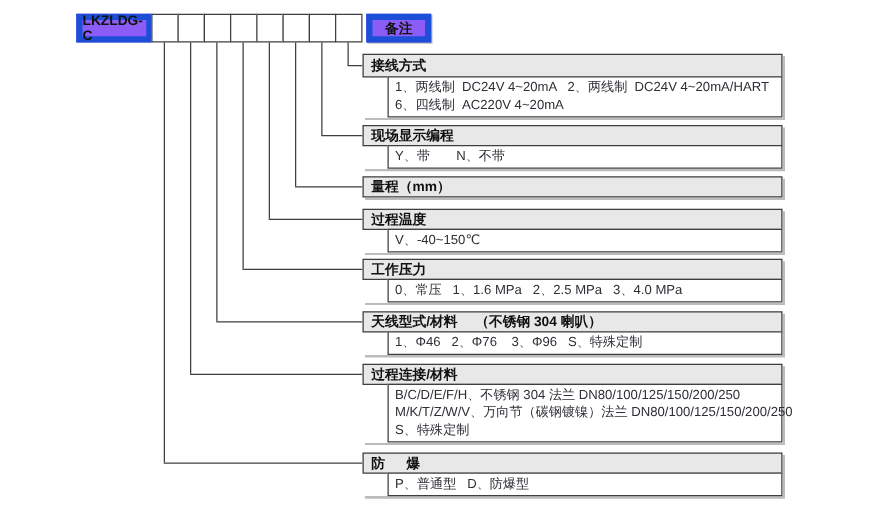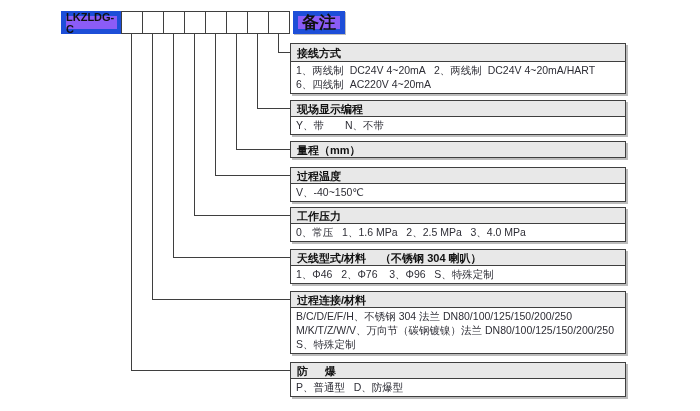--- a/index.html
+++ b/index.html
@@ -7,30 +7,30 @@
     position:relative;width:700px;height:411px;background:#ffffff;overflow:hidden;
     font-family:"Liberation Sans","DejaVu Sans",sans-serif;
     -webkit-font-smoothing:antialiased;
   }
   .box{box-sizing:border-box;position:absolute;border:5px solid #1d4ed8;background:#8b5cf6;}
   #model-label{left:61px;top:11px;width:61px;height:23px;font-size:11px;font-weight:bold;
     color:#111;display:flex;align-items:center;justify-content:center;letter-spacing:0;}
   #cells-row{position:absolute;left:121px;top:11px;display:flex;}
   .cell{box-sizing:border-box;width:22px;height:23px;border:1px solid #3f3f3f;background:#fff;margin-left:-1px;}
   .cell:first-child{margin-left:0;}
-  #remark-box{left:293px;top:11px;width:52px;height:23px;font-size:17px;font-weight:bold;color:#111;
+  #remark-box{left:293px;top:11px;width:52px;height:23px;font-size:11px;font-weight:bold;color:#111;
     display:flex;align-items:center;justify-content:center;box-shadow:1px 1px 0 #bdbdbd;}
   .vline,.hline{position:absolute;background:#3f3f3f;}
   .vline{width:1px;}
   .hline{height:1px;}
   .sec{position:absolute;left:290px;width:336px;box-shadow:2px 2px 0 #bcbcbc;}
   .sec-header{box-sizing:border-box;border:1px solid #3f3f3f;background:#e8e8e8;height:17px;
     line-height:15px;font-size:11px;font-weight:bold;color:#111;padding:1px 22px 0 6px;white-space:pre;}
   .sec-body{box-sizing:border-box;border:1px solid #3f3f3f;background:#fff;margin-top:-1px;
-    padding:1px 5px 2px 5px;font-size:10.5px;line-height:14px;color:#2e2e36;}
+    padding:1px 5px 2px 5px;font-size:10.5px;line-height:14px;color:#2e2e36;margin-left:20px;}
   .sec-body div{white-space:pre;}
   .s1{top:43px;} .s1 .sec-header{height:19px;line-height:17px;}
   .s2{top:100px;} .s3{top:141px;} .s4{top:167px;} .s5{top:207px;}
   .s6{top:249px;} .s7{top:291px;} .s8{top:362px;}
 </style>
 </head>
 <body>
 
 <div id="stage">
 

